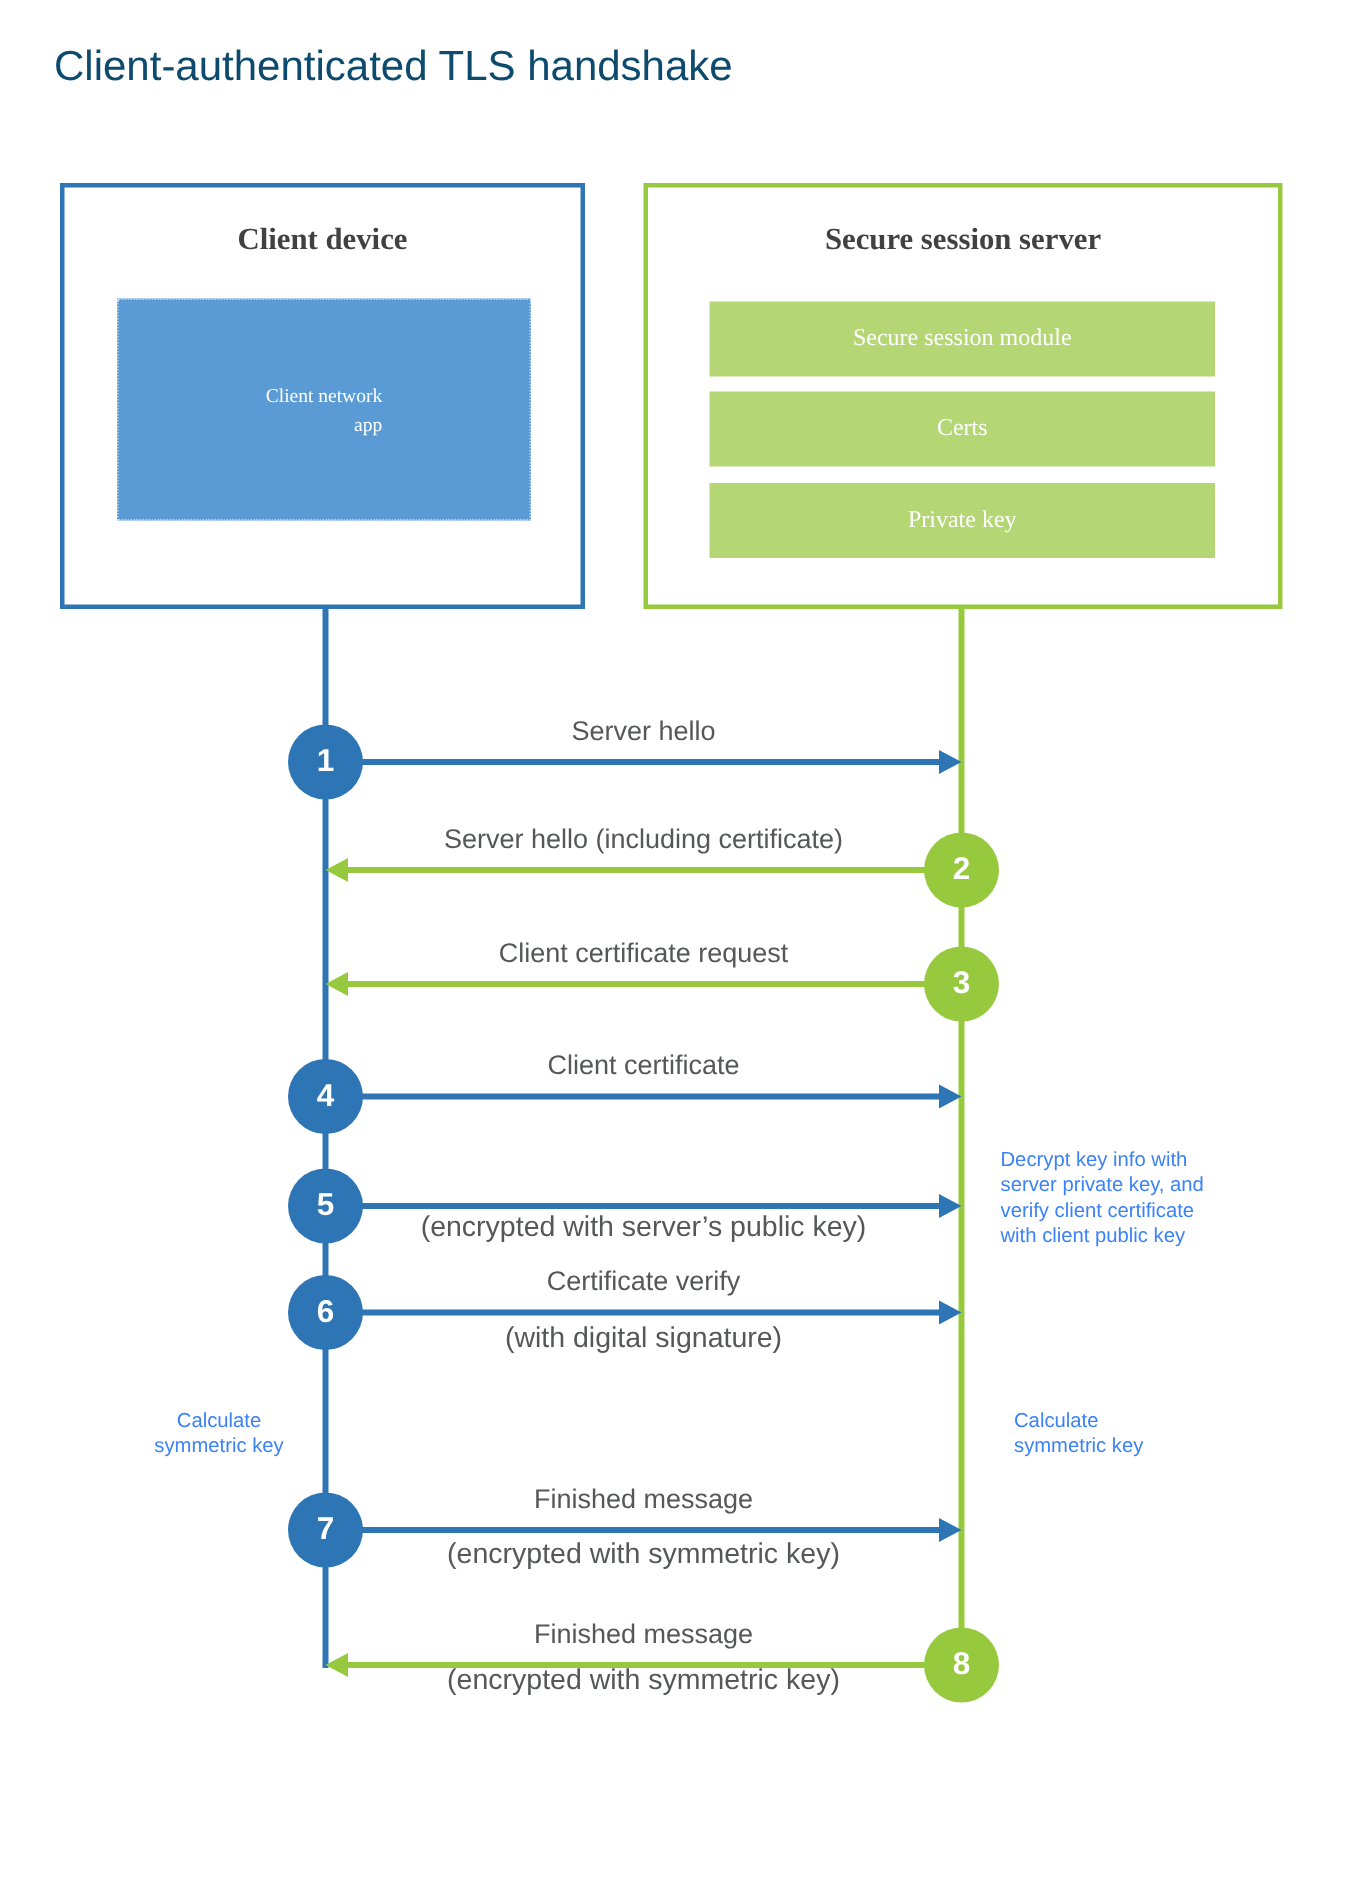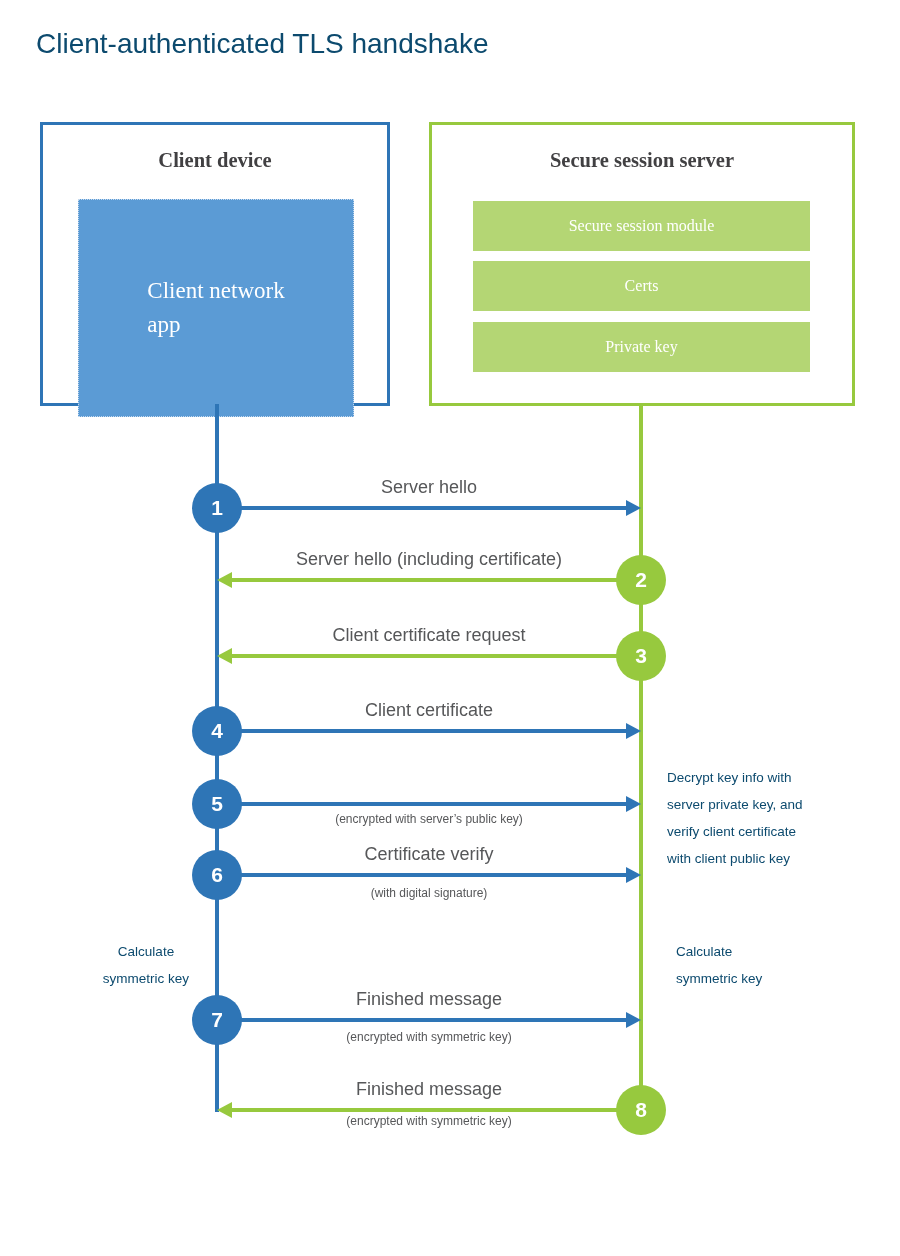--- a/index.html
+++ b/index.html
@@ -13,60 +13,60 @@
   }
   
   .box{position:absolute;box-sizing:border-box;background:#fff;font-family:Liberation Serif, serif;}
   .client-box{left:40px;top:122px;width:350px;height:284px;border:3px solid var(--blue);}
   .server-box{left:429px;top:122px;width:426px;height:284px;border:3px solid var(--green);}
   .box-title{
     position:absolute;left:0;top:24px;width:100%;text-align:center;
     font-size:20.5px;font-weight:bold;color:#414042;
   }
   .app-box{
-    position:absolute;left:35px;top:74px;width:276px;height:218px;
+    position:absolute;left:35px;top:74px;width:276px;height:148px;
     background:var(--blue-fill);border:1px dotted #c3d8ee;box-sizing:border-box;
-    display:flex;align-items:center;justify-content:center;text-align:left;
-    color:#fff;font-size:23px;white-space:pre-line;line-height:1.5;
+    display:flex;align-items:center;justify-content:center;text-align:right;
+    color:#fff;font-size:13px;white-space:pre-line;line-height:1.5;
   }
   .bar{
     position:absolute;left:41px;width:337px;height:50px;background:var(--green-fill);
     display:flex;align-items:center;justify-content:center;
     color:#fff;font-size:16px;
   }
   .bar1{top:76px}.bar2{top:136px}.bar3{top:197px}
   
   .vline{position:absolute;width:4px;}
   .vline.blue{left:215px;top:404px;height:708px;background:var(--blue);}
   .vline.green{left:639px;top:404px;height:706px;background:var(--green);}
   
   .msg-label{
     position:absolute;left:217px;width:424px;text-align:center;
     font-size:18px;color:#565759;line-height:22px;
   }
   .msg-sub{
     position:absolute;left:217px;width:424px;text-align:center;
-    font-size:12px;color:#565759;line-height:18px;
+    font-size:19px;color:#565759;line-height:18px;
   }
   .hline{position:absolute;height:4px;}
   .hline.blue{left:217px;width:409px;background:var(--blue);}
   .hline.green{left:231px;width:410px;background:var(--green);}
   .head{position:absolute;width:0;height:0;border-top:8px solid transparent;border-bottom:8px solid transparent;}
   .head.right{left:626px;border-left:15px solid var(--blue);}
   .head.left{left:217px;border-right:15px solid var(--green);}
   .circle{
     position:absolute;width:50px;height:50px;border-radius:50%;
     display:flex;align-items:center;justify-content:center;
     color:#fff;font-size:21px;font-weight:bold;
   }
   .circle.blue{left:192px;background:var(--blue);}
   .circle.green{left:616px;background:var(--green);}
   
   .note{
-    position:absolute;font-size:13.5px;color:#0c4a6e;line-height:27px;white-space:pre-line;
+    position:absolute;font-size:13.5px;color:#3b82f6;line-height:17px;white-space:pre-line;
   }
   .note.decrypt{left:667px;top:764px;width:178px;text-align:left;}
   .note.calc-left{left:88px;top:938px;width:116px;text-align:center;}
   .note.calc-right{left:676px;top:938px;width:116px;text-align:left;}
 </style>
 </head>
 <body>
 
 <div class="canvas">
 

